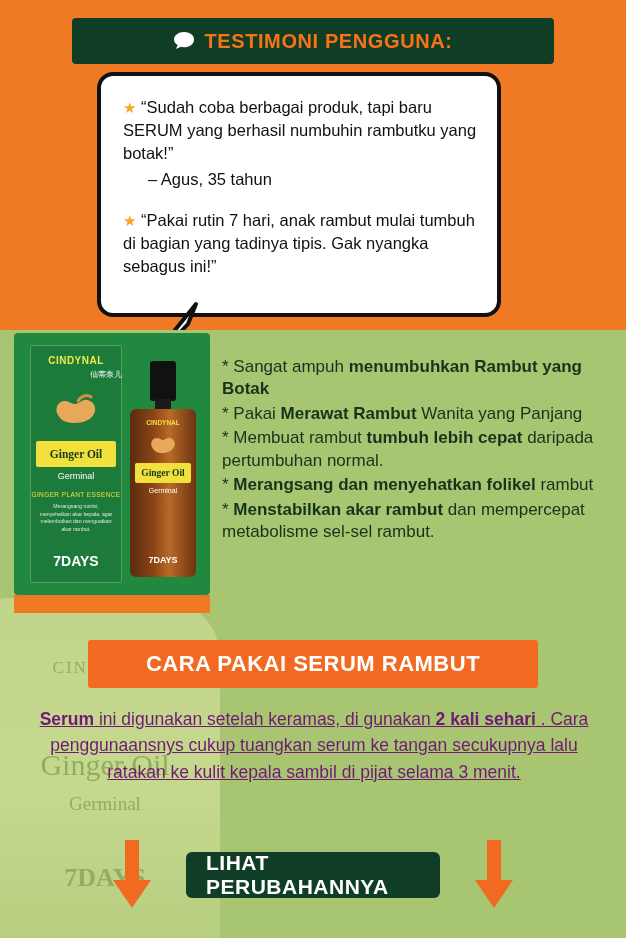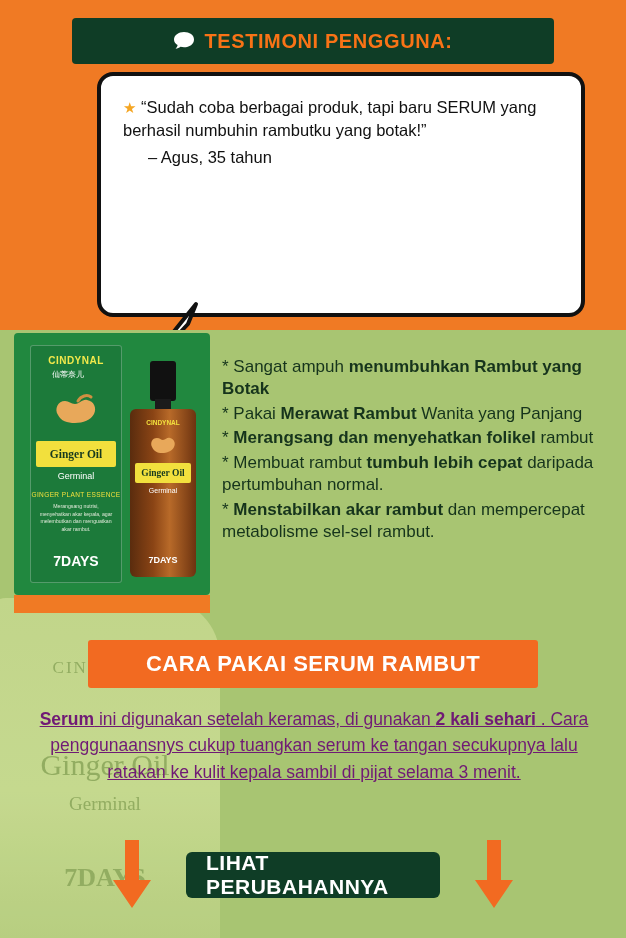--- a/index.html
+++ b/index.html
@@ -69,21 +69,21 @@
     font-weight: bold;
     letter-spacing: .6px;
   }
   .chat-icon { width: 22px; height: 20px; position: relative; display:inline-block; }
   .chat-icon svg { display:block; }
 
   
   .bubble {
     position: absolute;
     left: 97px; top: 72px;
-    width: 488px; height: 245px;
+    width: 404px; height: 245px;
     background: #ffffff;
     border: 4px solid #111111;
     border-radius: 16px;
     padding: 20px 20px 10px 22px;
   }
   .bubble p {
     margin: 0 0 4px 0;
     font-size: 16.5px;
     line-height: 1.38;
     color: #111;
@@ -110,21 +110,21 @@
     overflow: hidden;
   }
   .box-inner {
     position:absolute; left:16px; top:12px;
     width: 92px; height: 238px;
     background:#1c7a3a;
     border-radius:3px;
     box-shadow: inset 0 0 0 1px rgba(255,255,255,.25);
   }
   .box-brand { position:absolute; left:0; right:0; top:10px; text-align:center; color:#f2e94b; font-size:10px; font-weight:bold; letter-spacing:.5px;}
-  .box-brand2 { position:absolute; left:0; right:16px; top:24px; text-align:center; color:#ffffff; font-size:8px;}
+  .box-brand2 { position:absolute; left:0; right:0; top:24px; text-align:right; color:#ffffff; font-size:8px;}
   .ginger-shape {
     position:absolute; left:50%; top:44px; transform:translateX(-50%);
     width: 56px; height: 44px;
   }
   .box-yellow {
     position:absolute; left:6px; right:6px; top:96px; height:26px;
     background:#f2e03d; border-radius:2px;
     display:flex; align-items:center; justify-content:center;
   }
   .box-yellow span { color:#16391f; font-size:11.5px; font-weight:bold; font-family:"Liberation Serif",serif;}
@@ -229,20 +229,24 @@
 
 <div class="bubble">
   <div class="quote-block">
     <p>
       <span class="star">★</span>
       <span>“Sudah coba berbagai produk, tapi baru SERUM yang berhasil numbuhin rambutku yang botak!”</span>
     </p>
     <p class="attrib">– Agus, 35 tahun</p>
   </div>
   <div class="quote-block">
+    <p>
+      <span class="star">★</span>
+      <span>“Pakai rutin 7 hari, anak rambut mulai tumbuh di bagian yang tadinya tipis. Gak nyangka sebagus ini!”</span>
+    </p>
   </div>
 </div>
 
 <div class="tail">
   <svg width="110" height="90" viewBox="0 0 110 90">
     <path d="M96 4 L30 86 L88 24 Z" fill="#ffffff" stroke="#111111" stroke-width="4" stroke-linejoin="round"></path>
   </svg>
 </div>
 
 <div class="green-body">
@@ -292,22 +296,22 @@
       <div class="bl-days">7DAYS</div>
     </div>
   </div>
 </div>
 
 <div class="orange-strip"></div>
 
 <div class="benefits">
   <p><span>* Sangat ampuh </span><b>menumbuhkan Rambut yang Botak</b></p>
   <p><span>* Pakai </span><b>Merawat Rambut</b><span> Wanita yang Panjang</span></p>
+  <p><span>* Membuat rambut </span><b>tumbuh lebih cepat</b><span> daripada pertumbuhan normal.</span></p>
   <p><span>* </span><b>Merangsang dan menyehatkan folikel</b><span> rambut</span></p>
-  <p><span>* Membuat rambut </span><b>tumbuh lebih cepat</b><span> daripada pertumbuhan normal.</span></p>
   <p><span>* </span><b>Menstabilkan akar rambut</b><span> dan mempercepat metabolisme sel-sel rambut.</span></p>
 </div>
 
 <div class="cara-bar">
   <span>CARA PAKAI SERUM RAMBUT</span>
 </div>
 
 <div class="howto">
   <b>Serum</b><span> ini digunakan setelah keramas, di gunakan </span><b>2 kali sehari</b><span> . Cara penggunaansnys cukup tuangkan serum ke tangan secukupnya lalu ratakan ke kulit kepala sambil di pijat selama 3 menit.</span>
 </div>

